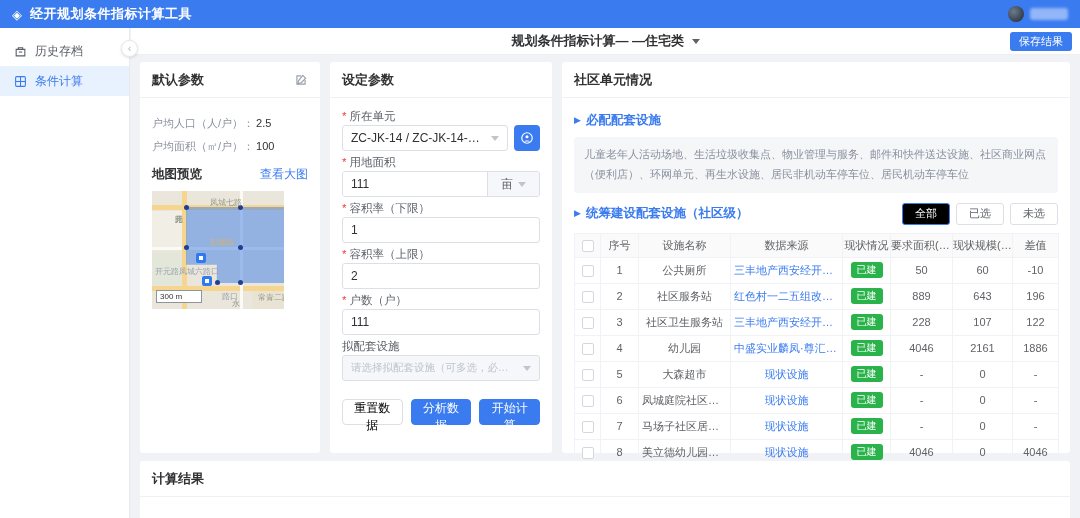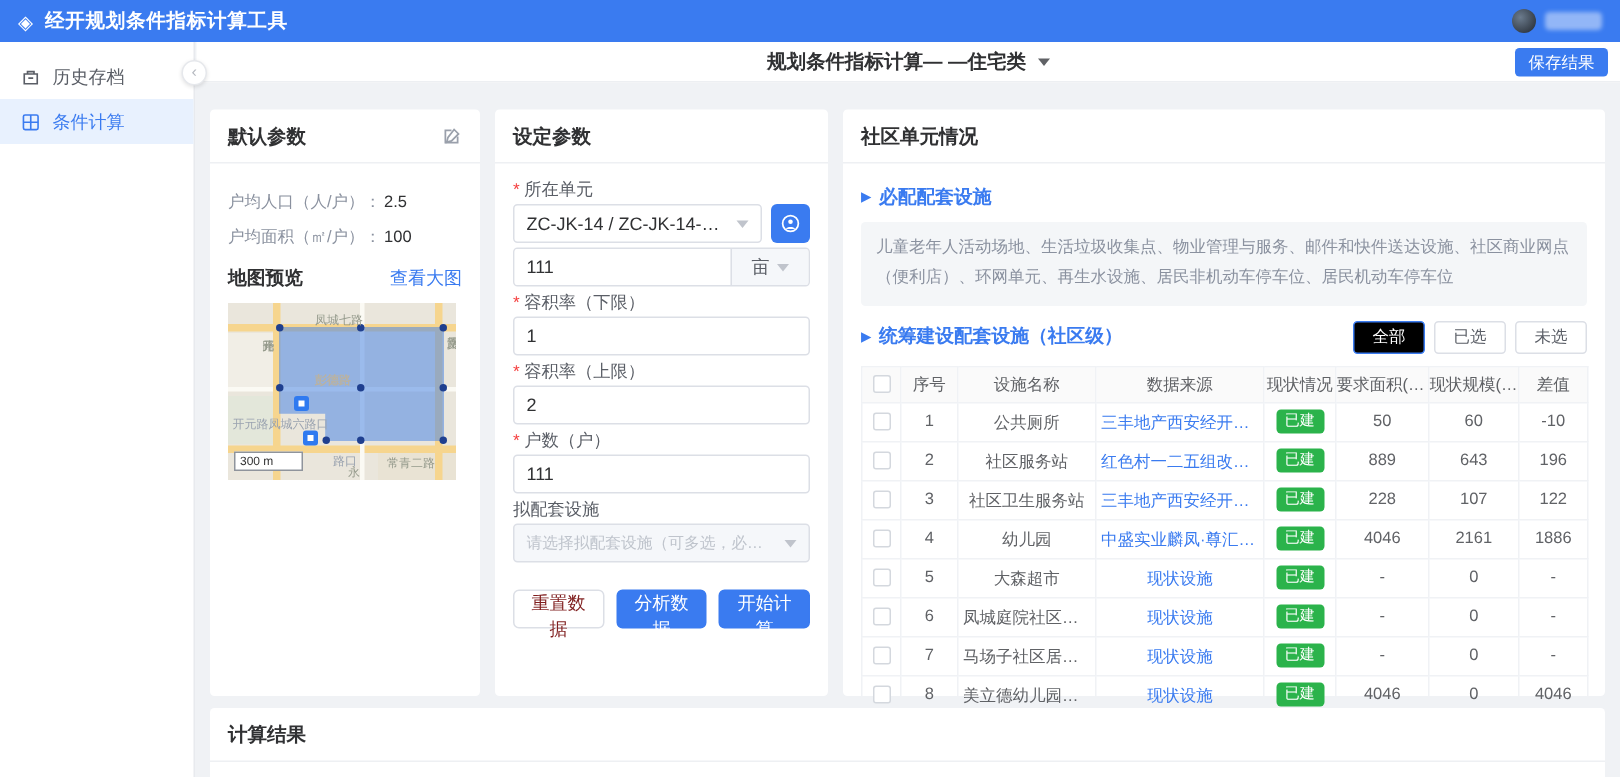--- a/index.html
+++ b/index.html
@@ -35,38 +35,38 @@
     background:#fff; border-bottom:1px solid #edeff2; display:flex; align-items:center; z-index:10; }
   .subheader .title-wrap { position:absolute; left:0; right:0; text-align:center;
     font-size:13px; font-weight:bold; color:#303133; }
   .subheader .caret-dark { display:inline-block; width:0; height:0; margin-left:4px;
     border-left:4px solid transparent; border-right:4px solid transparent;
     border-top:5px solid #606266; vertical-align:middle; }
   .save-btn { position:absolute; right:8px; top:4px; height:19px; background:#3a7bf0;
     color:#fff; border:none; border-radius:3px; font-size:11px; padding:0 9px;
     cursor:pointer; font-family:inherit; }
   
-  .card { position:absolute; background:#fff; border-radius:3px;margin-top:11px; }
+  .card { position:absolute; background:#fff; border-radius:3px; }
   .card-header { display:flex; align-items:center; justify-content:space-between;
     padding:0 12px; height:36px; border-bottom:1px solid #eef0f3; }
   .card-title { font-size:13px; font-weight:bold; color:#303133; }
   #card-default { left:140px; top:62px; width:180px; height:391px; }
   #card-set     { left:330px; top:62px; width:222px; height:391px; }
   #card-comm    { left:562px; top:62px; width:508px; height:391px; }
   #card-result  { left:140px; top:461px; width:930px; height:70px; }
   
   .c1-body { padding:10px 12px; }
   .param-row { margin:8px 0; font-size:11px; color:#8a919f; }
   .param-row b { color:#303133; font-weight:normal; margin-left:2px; }
   .map-head { display:flex; align-items:center; justify-content:space-between; margin-top:12px; }
   .map-head .mh-title { font-size:12.5px; font-weight:bold; color:#303133; }
   .link { color:#3a7bf0; cursor:pointer; text-decoration:none; font-size:12px; }
   .edit-icon { cursor:pointer; color:#9aa0ab; display:flex; }
   
-  .map { position:relative; width:152px; height:118px; margin-top:8px;
+  .map { position:relative; width:132px; height:118px; margin-top:8px;
     background:#eae6dc; overflow:hidden; cursor:pointer; }
   .blk { position:absolute; }
   .road-h { position:absolute; left:0; right:0; background:#f6d58e; }
   .road-v { position:absolute; top:0; bottom:0; background:#f6d58e; }
   .road-minor { background:#fbfaf4 !important; }
   .parcel { position:absolute; left:34px; top:16px; width:110px; height:76px;
     background:rgba(77,134,230,.55); outline:1px solid rgba(45,95,205,.45);
     clip-path:polygon(0 0,100% 0,100% 100%,28% 100%,28% 76%,0 76%); }
   .dot { position:absolute; width:5px; height:5px; border-radius:50%; background:#1f3f8f; }
   .map-label { position:absolute; font-size:8px; color:#959a8c; line-height:1; white-space:nowrap; }
@@ -99,21 +99,21 @@
   .input-group input { flex:1; border:none; outline:none; padding:0 8px; font-size:12px;
     color:#303133; font-family:inherit; min-width:0; }
   .input-addon { flex:none; width:52px; border-left:1px solid #dcdfe6; background:#f5f7fa;
     display:flex; align-items:center; justify-content:center; font-size:12px; color:#5a5e66;
     cursor:pointer; }
   .select.disabled { background:#f5f7fa; cursor:not-allowed; }
   .select.disabled .sel-text { color:#bfc4cc; font-size:10.5px; }
   .btn-row { display:flex; justify-content:center; gap:8px; margin-top:18px; }
   .btn { height:26px; padding:0 10px; border-radius:4px; font-size:12px; cursor:pointer;
     font-family:inherit; }
-  .btn-plain { background:#fff; border:1px solid #dcdfe6; color:#7f1d1d; }
+  .btn-plain { background:#fff; border:1px solid #dcdfe6; color:#000000; }
   .btn-primary { background:#3a7bf0; border:1px solid #3a7bf0; color:#fff; }
   
   .c3-body { padding:8px 12px 0; }
   .sect-title { display:flex; align-items:center; color:#3a7bf0; font-weight:bold;
     font-size:12.5px; margin-top:6px; }
   .sect-title .tri { font-size:9px; margin-right:5px; line-height:1; }
   .info-box { margin-top:8px; background:#f4f6f8; border-radius:3px; padding:8px 10px;
     font-size:11px; color:#8a919f; line-height:1.8; }
   .sect2-row { display:flex; align-items:center; justify-content:space-between; margin-top:10px; }
   .filters { display:flex; gap:6px; }
@@ -253,20 +253,21 @@
         <button class="locate-btn">
           <svg width="14" height="14" viewBox="0 0 24 24" fill="none" stroke="#fff" stroke-width="2">
             <circle cx="12" cy="12" r="9"></circle>
               <circle cx="12" cy="10" r="2.6" fill="#fff" stroke="none"></circle>
             <path d="M6.8 18.2c1.2-2.8 9.2-2.8 10.4 0" fill="#fff" stroke="none"></path>
           </svg>
         </button>
       </div>
     </div>
     <div class="field">
+      <div class="field-label req">用地面积</div>
       <div class="input-group">
         <input value="111" style="">
         <div class="input-addon">
           <span>亩</span>
           <span class="caret"></span>
         </div>
       </div>
     </div>
     <div class="field">
       <div class="field-label req">容积率（下限）</div>

